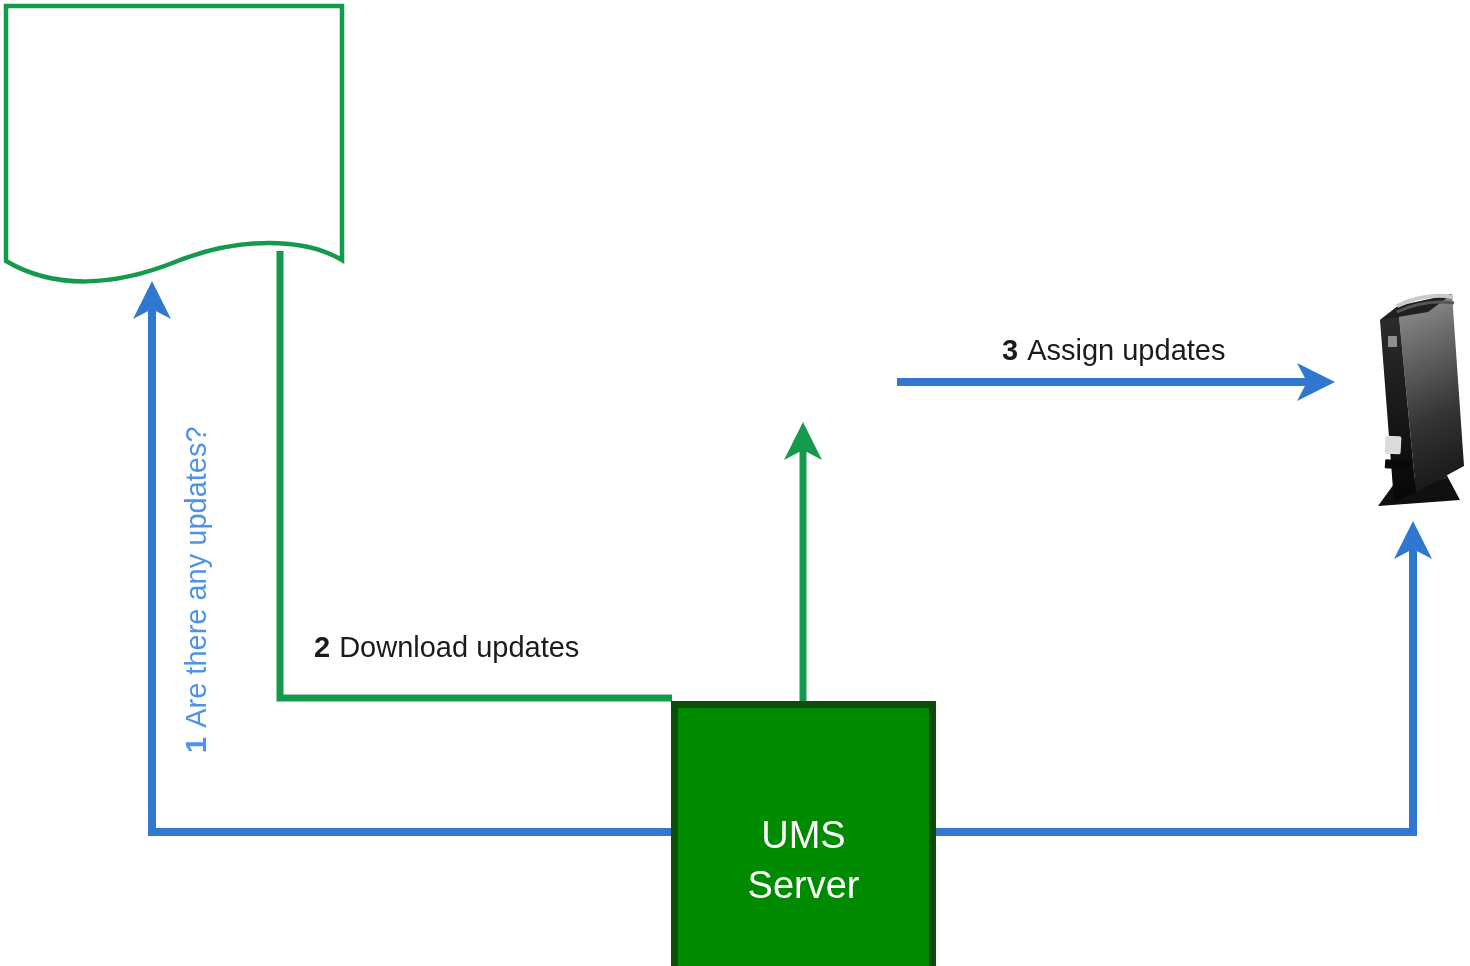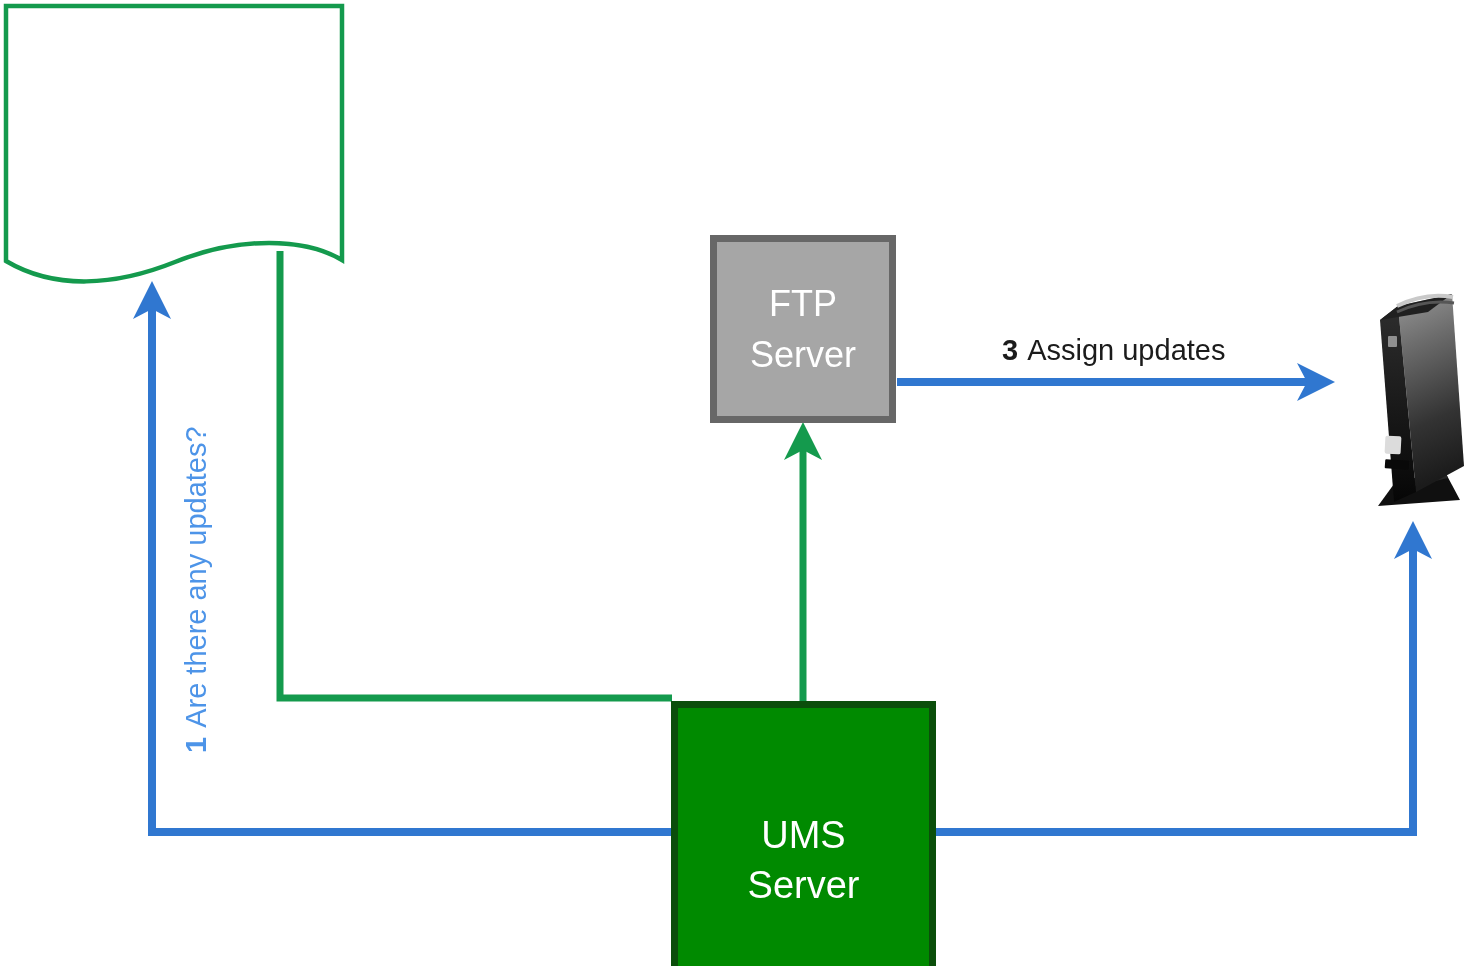--- a/index.html
+++ b/index.html
@@ -104,31 +104,31 @@
       <polygon points="16,30 34,16 88,4 64,22" fill="#202020"></polygon>
       <path d="M 33,16 Q 61,2 89,7" stroke="#c9c9c9" stroke-width="4" fill="none"></path>
       <path d="M 33,22 Q 61,9 90,13" stroke="#565656" stroke-width="3" fill="none"></path>
       <rect x="24" y="46" width="9" height="11" rx="1" fill="#8f8f8f"></rect>
       <rect x="21" y="146" width="16" height="18" rx="2" fill="#dcdcdc" transform="rotate(3 29 155)"></rect>
       <rect x="21" y="170" width="24" height="9" rx="1" fill="#090909" transform="rotate(4 33 174)"></rect>
     </g>
   </svg>
 
 
-  <div class="box box-ftp">
-    <div class="box-label">FTP Server</div>
-  </div>
 
   <div class="box box-ums">
     <div class="box-label">UMS Server</div>
   </div>
 
   <div class="steplabel step1">
     <span class="num">1</span><span>Are there any updates?</span>
   </div>
 
+  <div class="steplabel step2">
+    <span class="num">2</span><span>Download updates</span>
+  </div>
 
   <div class="steplabel step3">
     <span class="num">3</span><span>Assign updates</span>
   </div>
 
 
 </div>
 
 </body></html>

